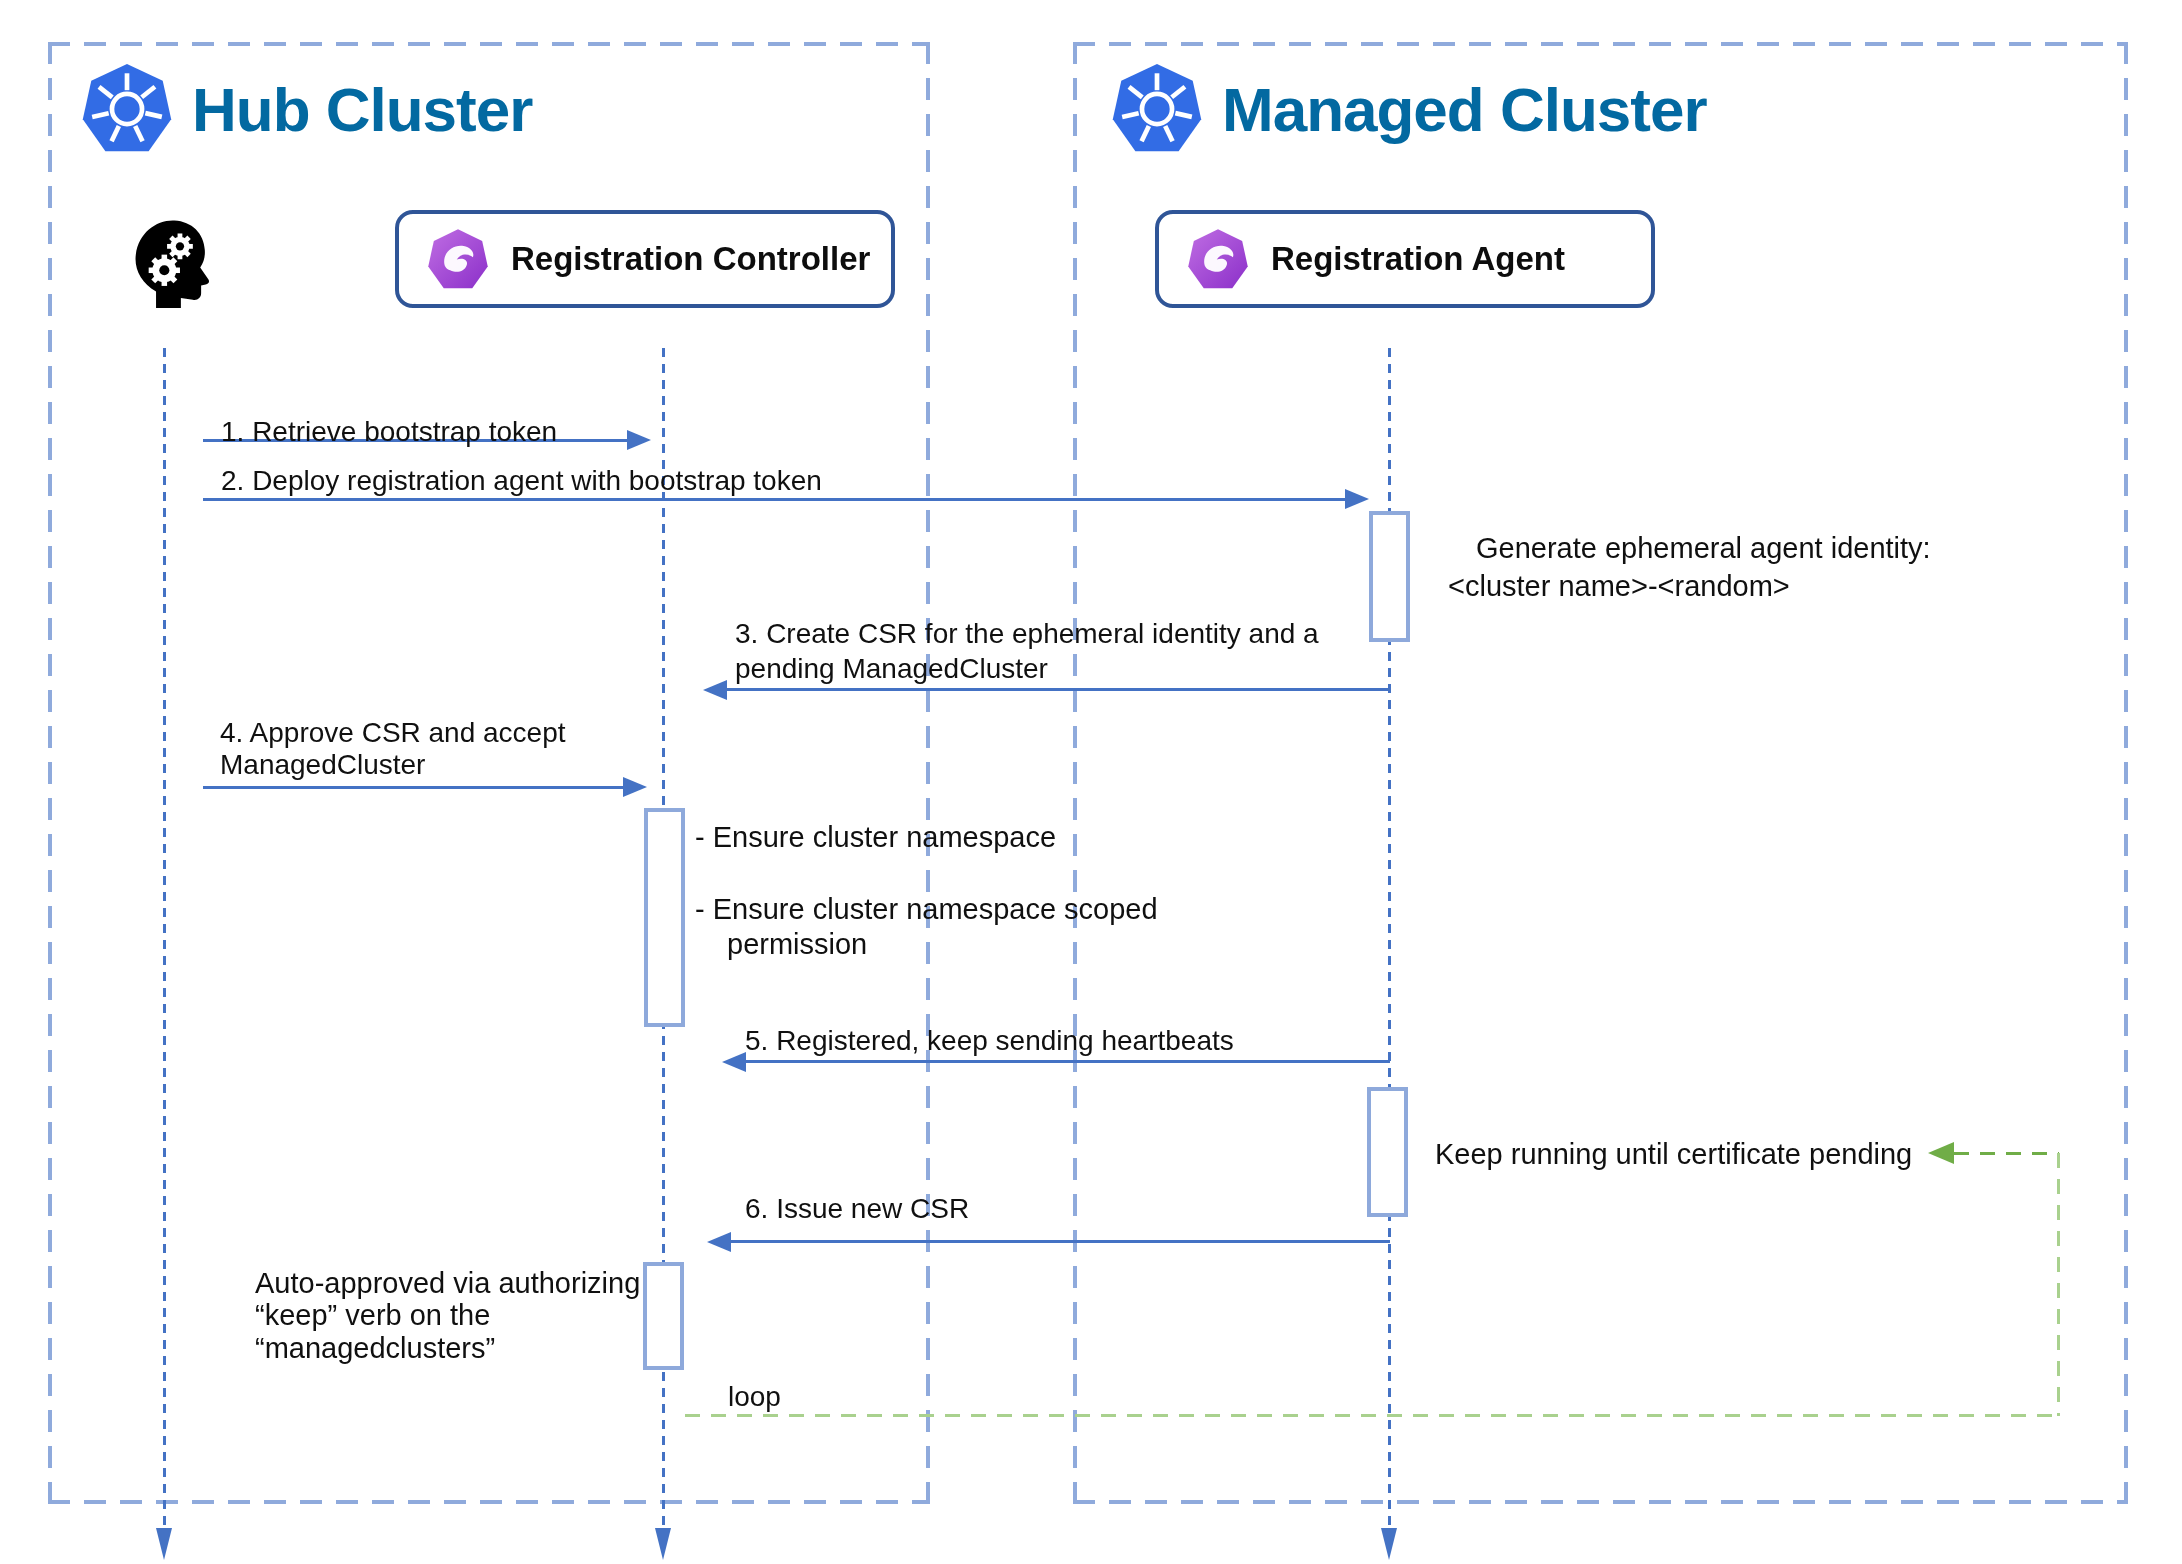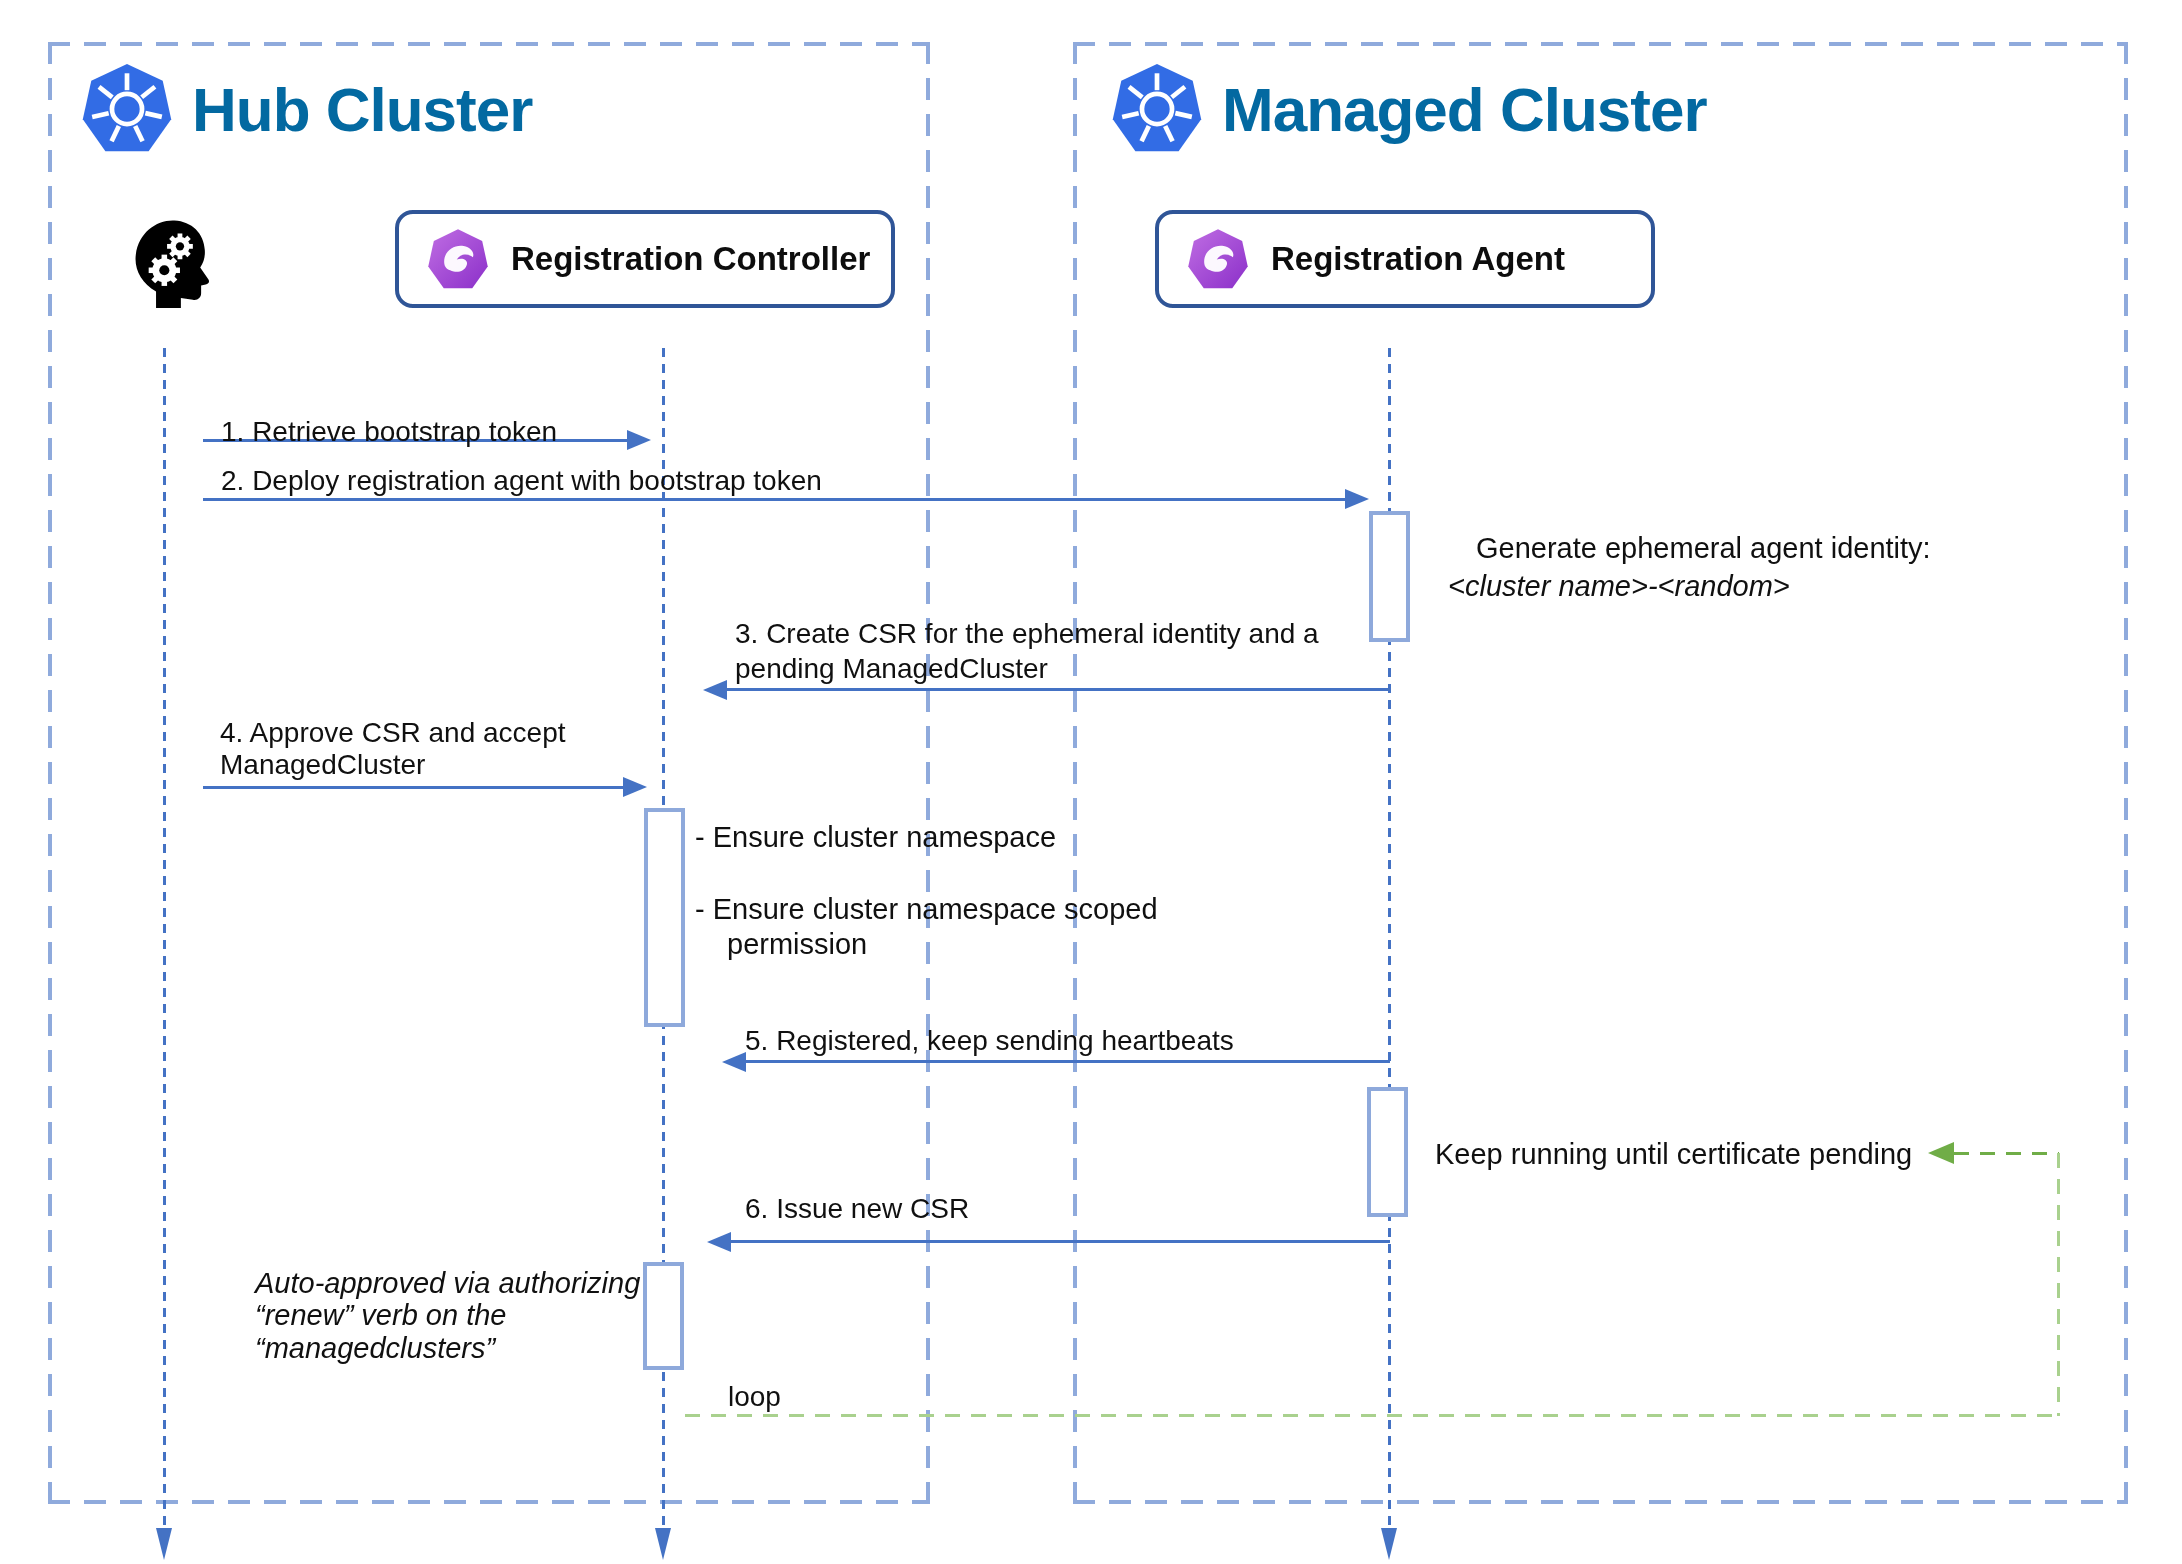--- a/index.html
+++ b/index.html
@@ -21,21 +21,21 @@
   .lifeline{position:absolute;width:3px;background:repeating-linear-gradient(to bottom,var(--accent) 0 9px,transparent 9px 16px);}
   
   .activation{position:absolute;width:41px;background:#fff;border:4px solid var(--activation);box-sizing:border-box;z-index:3;}
   
   .mline{position:absolute;height:3px;background:var(--accent);z-index:4;}
   .ah-right{position:absolute;width:0;height:0;border-top:10px solid transparent;border-bottom:10px solid transparent;border-left:24px solid var(--accent);z-index:4;}
   .ah-left{position:absolute;width:0;height:0;border-top:10px solid transparent;border-bottom:10px solid transparent;border-right:24px solid var(--accent);z-index:4;}
   .ah-down{position:absolute;width:0;height:0;border-left:8px solid transparent;border-right:8px solid transparent;border-top:32px solid var(--accent);z-index:4;}
   .msg-label{position:absolute;font-size:28px;color:#101010;white-space:nowrap;z-index:5;}
   .note{position:absolute;font-size:29px;color:#101010;white-space:nowrap;z-index:5;}
-  .italic{font-style:italic;text-align:right;}
+  .italic{text-align:right;}
   
   .gline-h{position:absolute;height:3px;background:repeating-linear-gradient(to right,var(--green-light) 0 15px,transparent 15px 26px);z-index:2;}
   .gline-h.dark{background:repeating-linear-gradient(to right,var(--green-dark) 0 15px,transparent 15px 26px);}
   .gline-v{position:absolute;width:3px;background:repeating-linear-gradient(to bottom,var(--green-light) 0 15px,transparent 15px 26px);z-index:2;}
   .gah-left{position:absolute;width:0;height:0;border-top:11px solid transparent;border-bottom:11px solid transparent;border-right:26px solid var(--green-dark);z-index:4;}
   svg{display:block;}
 </style>
 </head>
 <body>
 
@@ -181,19 +181,19 @@
   <div class="note" style="left:1435px;top:1138px;">Keep running until certificate pending</div>
   <div class="gah-left" style="left:1928px;top:1142px;"></div>
   <div class="gline-h dark" style="left:1954px;top:1152px;width:105px;"></div>
   <div class="gline-v" style="left:2057px;top:1153px;height:263px;"></div>
 
   <div class="msg-label" style="left:745px;top:1193px;">6. Issue new CSR</div>
   <div class="mline" style="left:729px;top:1240px;width:661px;"></div>
   <div class="ah-left" style="left:707px;top:1232px;"></div>
 
   <div class="note italic" style="left:255px;top:1267px;">Auto-approved via authorizing</div>
-  <div class="note italic" style="left:255px;top:1299px;">“renew” verb on the</div>
+  <div class="note italic" style="left:255px;top:1299px;">“keep” verb on the</div>
   <div class="note italic" style="left:255px;top:1332px;">“managedclusters”</div>
 
   <div class="msg-label" style="left:728px;top:1381px;">loop</div>
   <div class="gline-h" style="left:685px;top:1414px;width:1375px;"></div>
 
 </div>
 
 </body></html>

